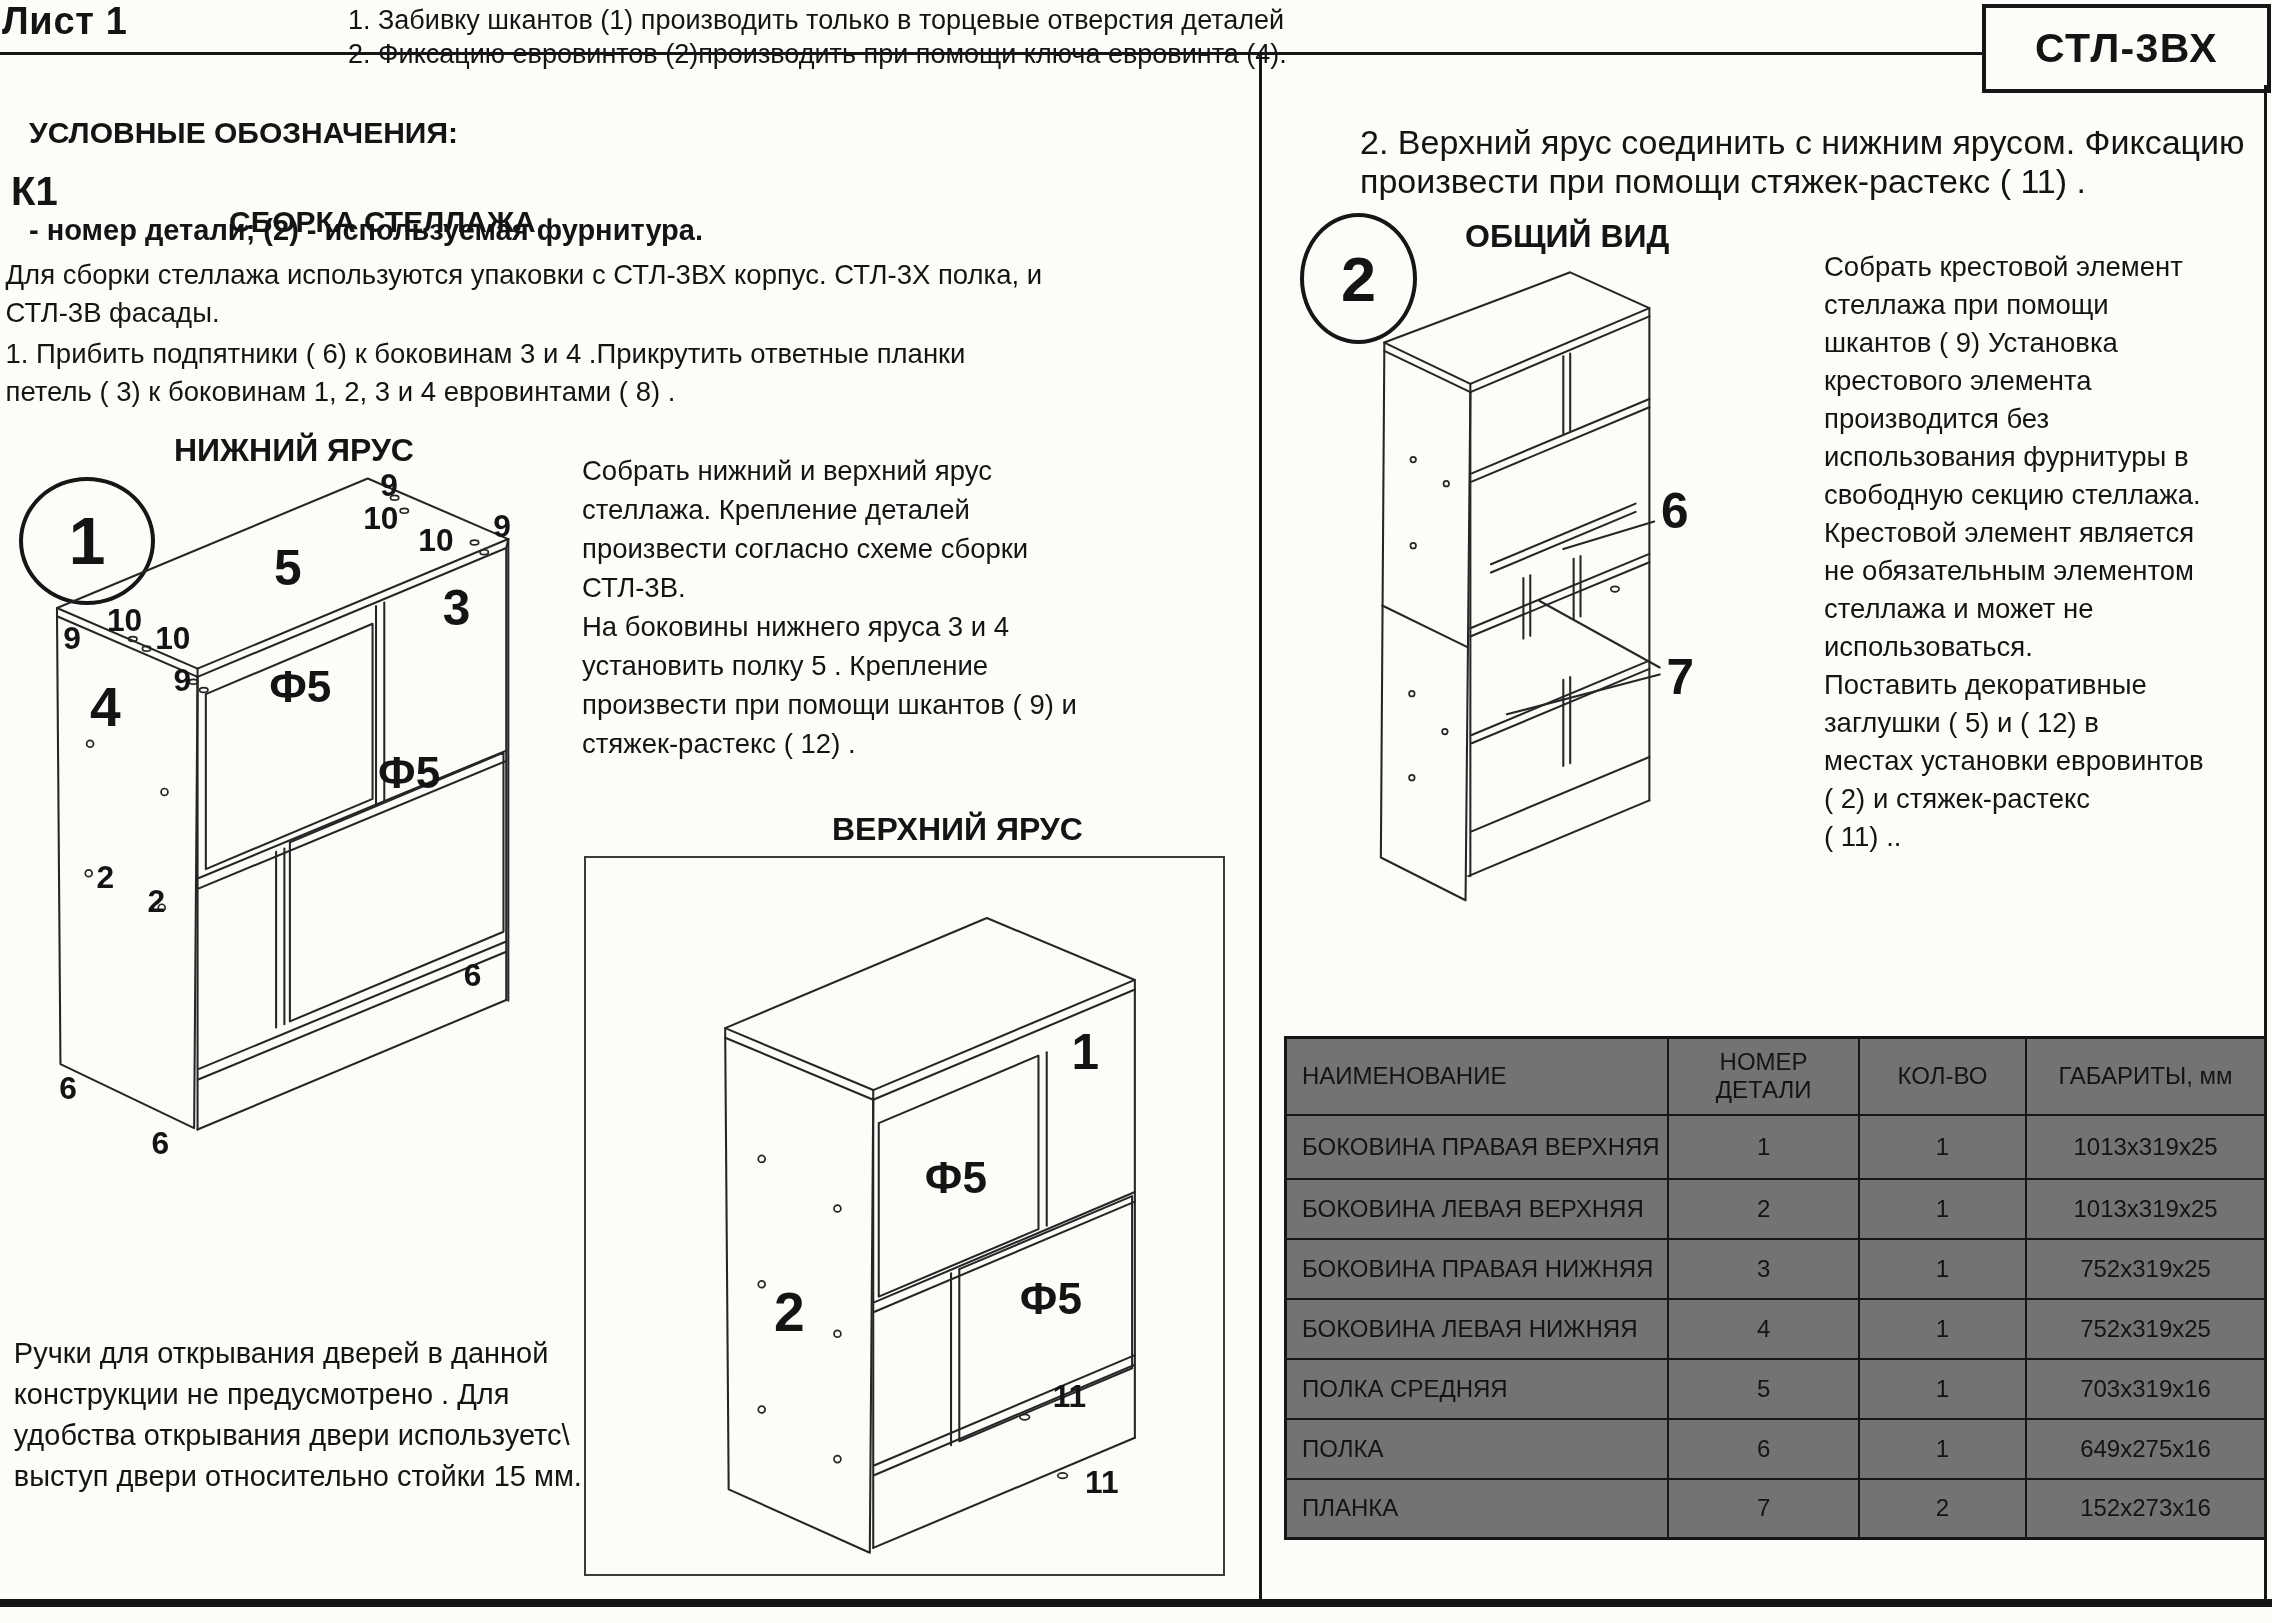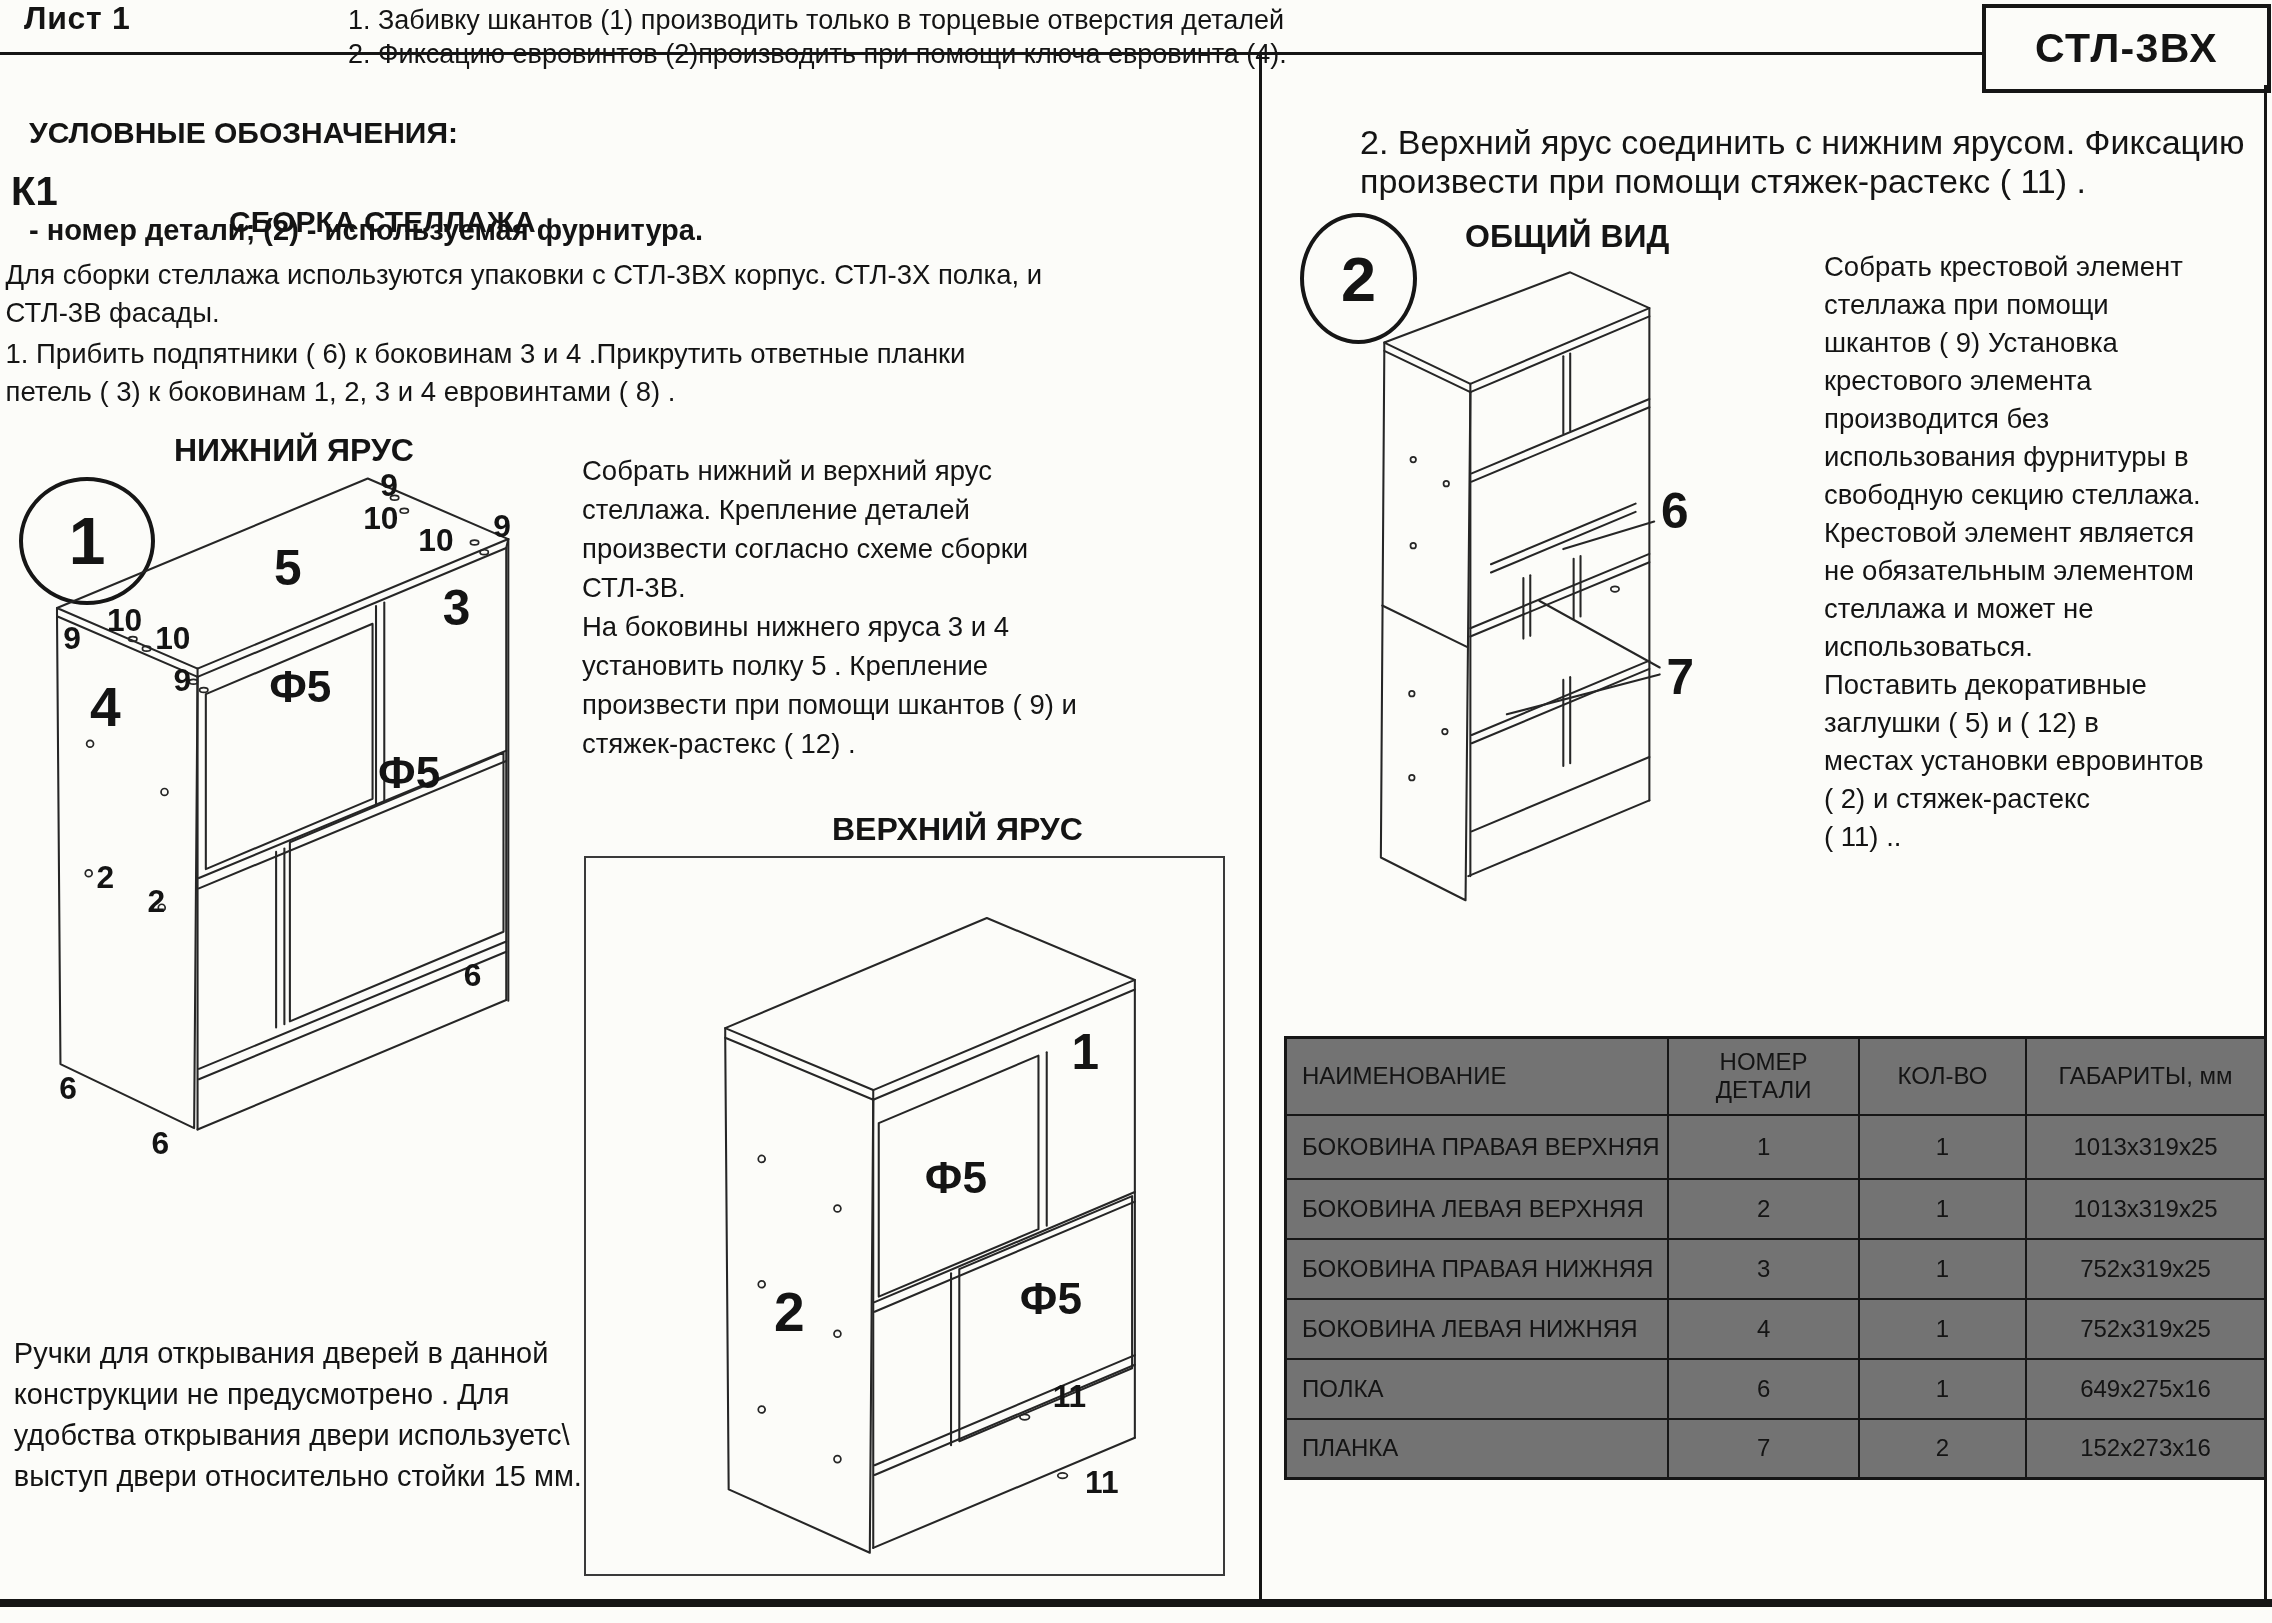--- a/index.html
+++ b/index.html
@@ -22,21 +22,21 @@
   table.spec th,table.spec td{border:2.1px solid #161616;font-weight:normal;font-size:24px;white-space:pre-line;}
   table.spec{border:3.4px solid #161616;}
   td.cName{text-align:left;padding-left:15px;}
   td.cMid,th{text-align:center;}
 </style>
 </head>
 <body>
 
 <div id="page">
 
-  <div class="abs b" style="left:24px;top:0px;font-size:32px;letter-spacing:0.7px;">Лист 1</div>
+  <div class="abs b" style="left:2px;top:0px;font-size:38px;letter-spacing:0.7px;">Лист 1</div>
 
   <div class="abs" style="left:348px;top:2.8px;font-size:27px;line-height:34px;width:1308px;">1. Забивку шкантов (1) производить только в торцевые отверстия деталей
 2. Фиксацию евровинтов (2)производить при помощи ключа евровинта (4).</div>
 
   <div class="prodbox" style="left:1982px;top:4.1px;width:281px;height:81px;font-size:41px;">СТЛ-3ВХ</div>
 
   <div class="rule" style="left:0;top:52px;width:1982px;height:2.8px;"></div>
   <div class="rule" style="left:1259px;top:52px;width:2.8px;height:1551px;"></div>
   <div class="rule" style="left:2264px;top:85px;width:2.8px;height:1518px;"></div>
   <div class="rule" style="left:0;top:1599px;width:2273px;height:8.3px;"></div>
@@ -283,20 +283,26 @@
       <td class="cMid">1</td>
       <td class="cMid">752x319x25</td>
     </tr>
     <tr style="height:60px">
       <td class="cName">БОКОВИНА ЛЕВАЯ НИЖНЯЯ</td>
       <td class="cMid">4</td>
       <td class="cMid">1</td>
       <td class="cMid">752x319x25</td>
     </tr>
     <tr style="height:60px">
+      <td class="cName">ПОЛКА СРЕДНЯЯ</td>
+      <td class="cMid">5</td>
+      <td class="cMid">1</td>
+      <td class="cMid">703x319x16</td>
+    </tr>
+    <tr style="height:60px">
       <td class="cName">ПОЛКА</td>
       <td class="cMid">6</td>
       <td class="cMid">1</td>
       <td class="cMid">649x275x16</td>
     </tr>
     <tr style="height:60px">
       <td class="cName">ПЛАНКА</td>
       <td class="cMid">7</td>
       <td class="cMid">2</td>
       <td class="cMid">152x273x16</td>

